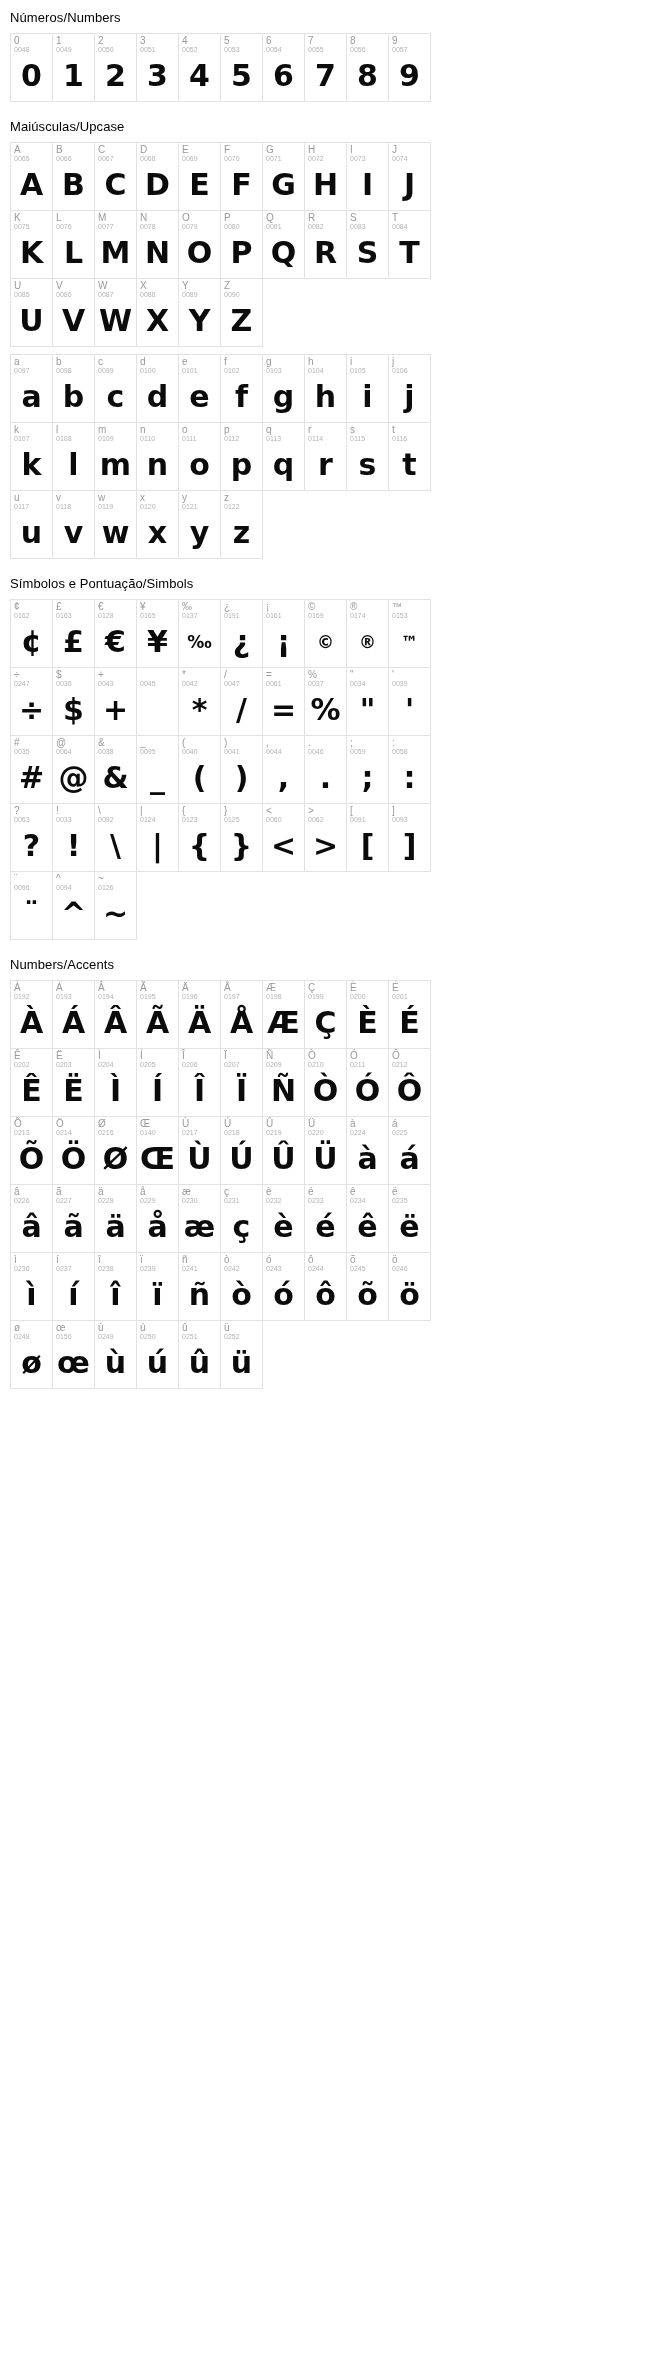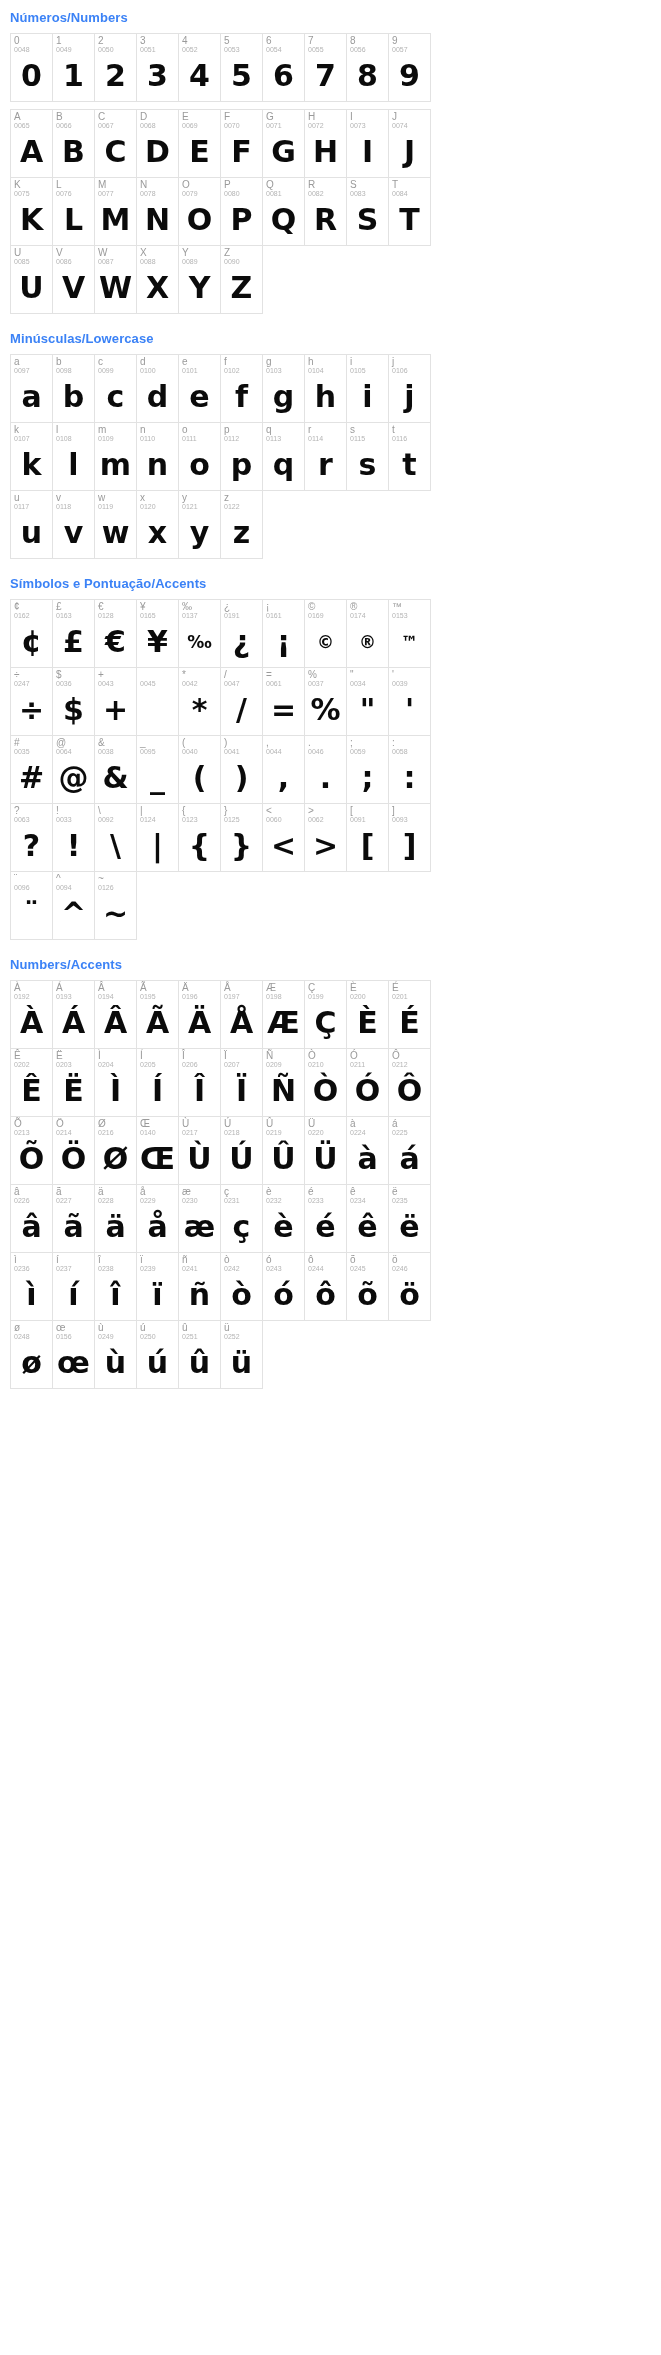--- a/index.html
+++ b/index.html
@@ -12,23 +12,23 @@
   body {
     width: 661px;
     min-height: 2355px;
     padding: 0 0 20px 0;
   }
   .section {
     margin: 0 0 8px 0;
   }
   .section-title {
     font-size: 13px;
-    color: #3b82f6;
+    color: #000000;
     padding: 10px 0 8px 10px;
-    font-weight: bold;
+    font-weight: normal;
     letter-spacing: 0.1px;
   }
   .glyph-grid {
     display: flex;
     flex-wrap: wrap;
     padding-left: 10px;
     width: 441px;
   }
   .glyph-cell {
     width: 43px;
@@ -127,20 +127,21 @@
           <span class="glyph-render">8</span>
         </div>
         <div class="glyph-cell">
           <span class="glyph-char">9</span>
           <span class="glyph-code">0057</span>
           <span class="glyph-render">9</span>
         </div>
       </div>
     </div>
     <div class="section">
+      <div class="section-title">Maiúsculas/Upcase</div>
       <div class="glyph-grid">
         <div class="glyph-cell">
           <span class="glyph-char">A</span>
           <span class="glyph-code">0065</span>
           <span class="glyph-render">A</span>
         </div>
         <div class="glyph-cell">
           <span class="glyph-char">B</span>
           <span class="glyph-code">0066</span>
           <span class="glyph-render">B</span>
@@ -261,21 +262,20 @@
           <span class="glyph-render">Y</span>
         </div>
         <div class="glyph-cell">
           <span class="glyph-char">Z</span>
           <span class="glyph-code">0090</span>
           <span class="glyph-render">Z</span>
         </div>
       </div>
     </div>
     <div class="section">
-      <div class="section-title">Minúsculas/Lowercase</div>
       <div class="glyph-grid">
         <div class="glyph-cell">
           <span class="glyph-char">a</span>
           <span class="glyph-code">0097</span>
           <span class="glyph-render">a</span>
         </div>
         <div class="glyph-cell">
           <span class="glyph-char">b</span>
           <span class="glyph-code">0098</span>
           <span class="glyph-render">b</span>
@@ -396,21 +396,21 @@
           <span class="glyph-render">y</span>
         </div>
         <div class="glyph-cell">
           <span class="glyph-char">z</span>
           <span class="glyph-code">0122</span>
           <span class="glyph-render">z</span>
         </div>
       </div>
     </div>
     <div class="section">
-      <div class="section-title">Símbolos e Pontuação/Accents</div>
+      <div class="section-title">Símbolos e Pontuação/Simbols</div>
       <div class="glyph-grid">
         <div class="glyph-cell">
           <span class="glyph-char">¢</span>
           <span class="glyph-code">0162</span>
           <span class="glyph-render">¢</span>
         </div>
         <div class="glyph-cell">
           <span class="glyph-char">£</span>
           <span class="glyph-code">0163</span>
           <span class="glyph-render">£</span>

